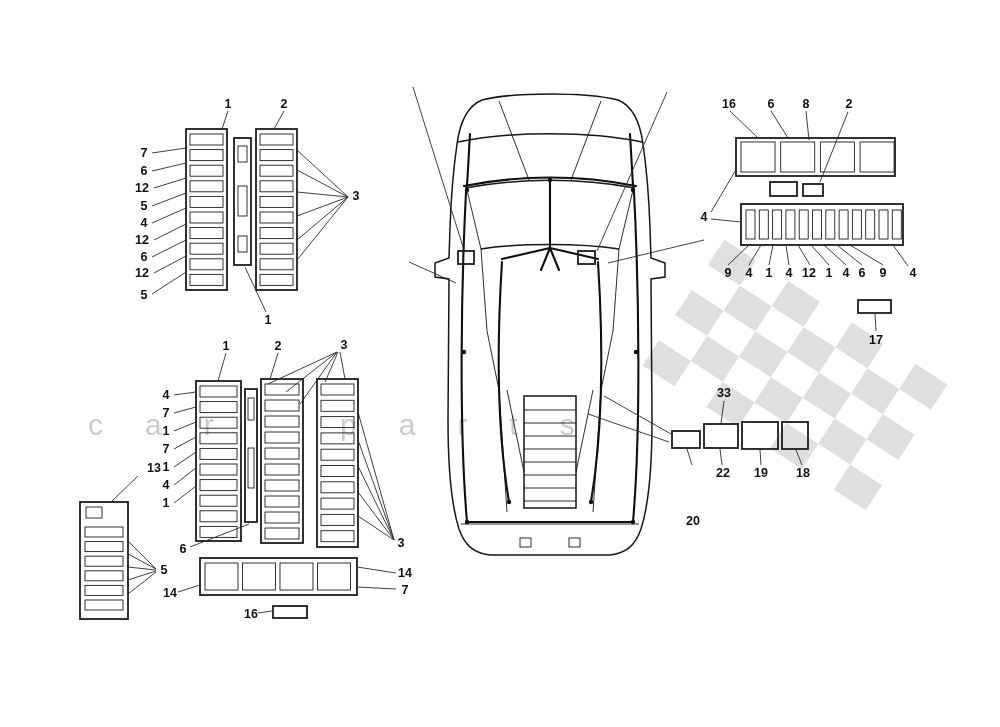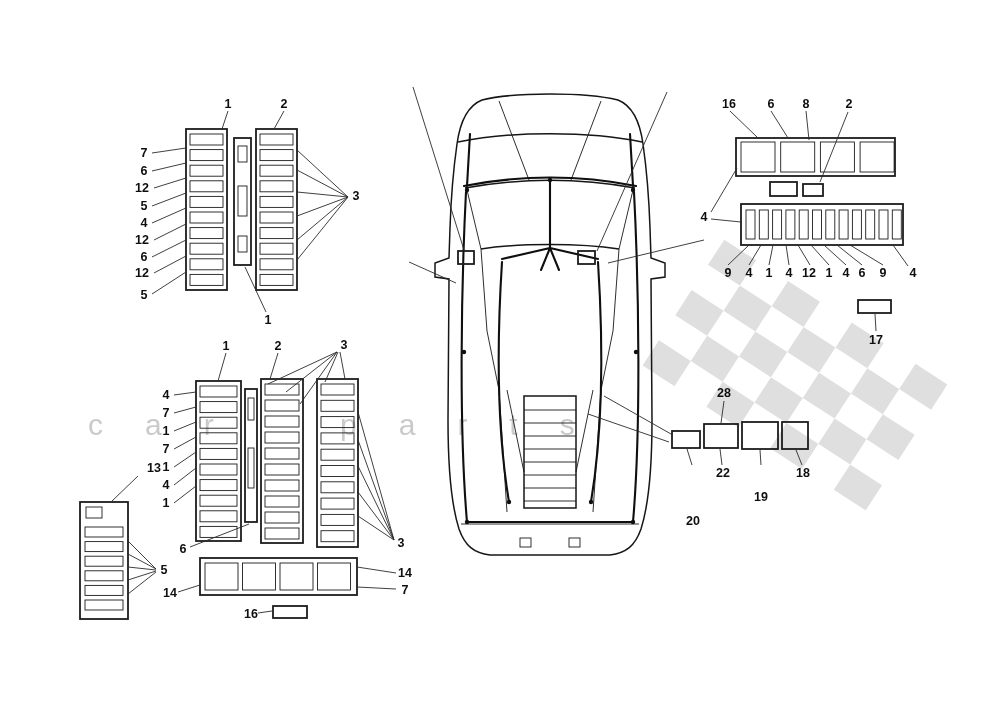--- a/index.html
+++ b/index.html
@@ -299,19 +299,19 @@
       <span class="callout" style="left: 749px; top: 273px;">4</span>
       <span class="callout" style="left: 769px; top: 273px;">1</span>
       <span class="callout" style="left: 789px; top: 273px;">4</span>
       <span class="callout" style="left: 809px; top: 273px;">12</span>
       <span class="callout" style="left: 829px; top: 273px;">1</span>
       <span class="callout" style="left: 846px; top: 273px;">4</span>
       <span class="callout" style="left: 862px; top: 273px;">6</span>
       <span class="callout" style="left: 883px; top: 273px;">9</span>
       <span class="callout" style="left: 913px; top: 273px;">4</span>
       <span class="callout" style="left: 876px; top: 340px;">17</span>
-      <span class="callout" style="left: 724px; top: 393px;">28</span>
+      <span class="callout" style="left: 724px; top: 393px;">33</span>
       <span class="callout" style="left: 693px; top: 473px; margin-top: 48px;">20</span>
       <span class="callout" style="left: 723px; top: 473px;">22</span>
-      <span class="callout" style="left: 761px; top: 473px; margin-top: 24px;">19</span>
+      <span class="callout" style="left: 761px; top: 473px;">19</span>
       <span class="callout" style="left: 803px; top: 473px;">18</span>
     </div>
 </div>
 
 </body></html>

